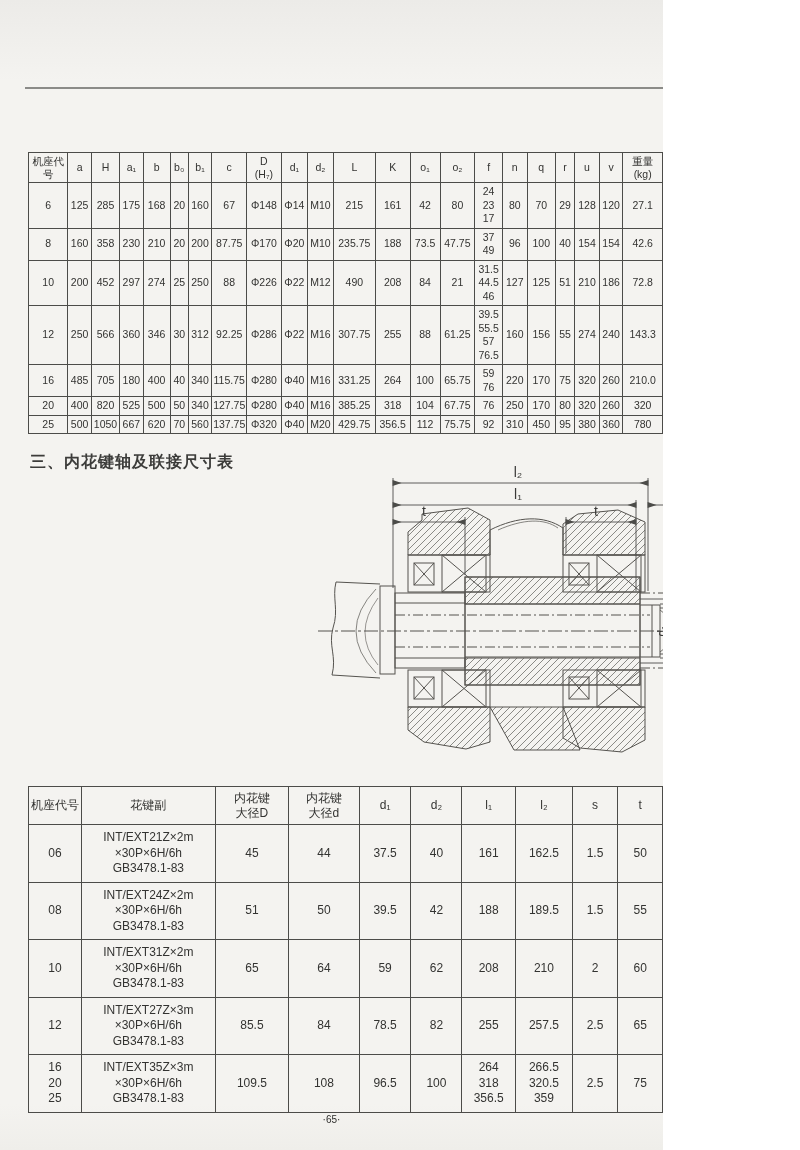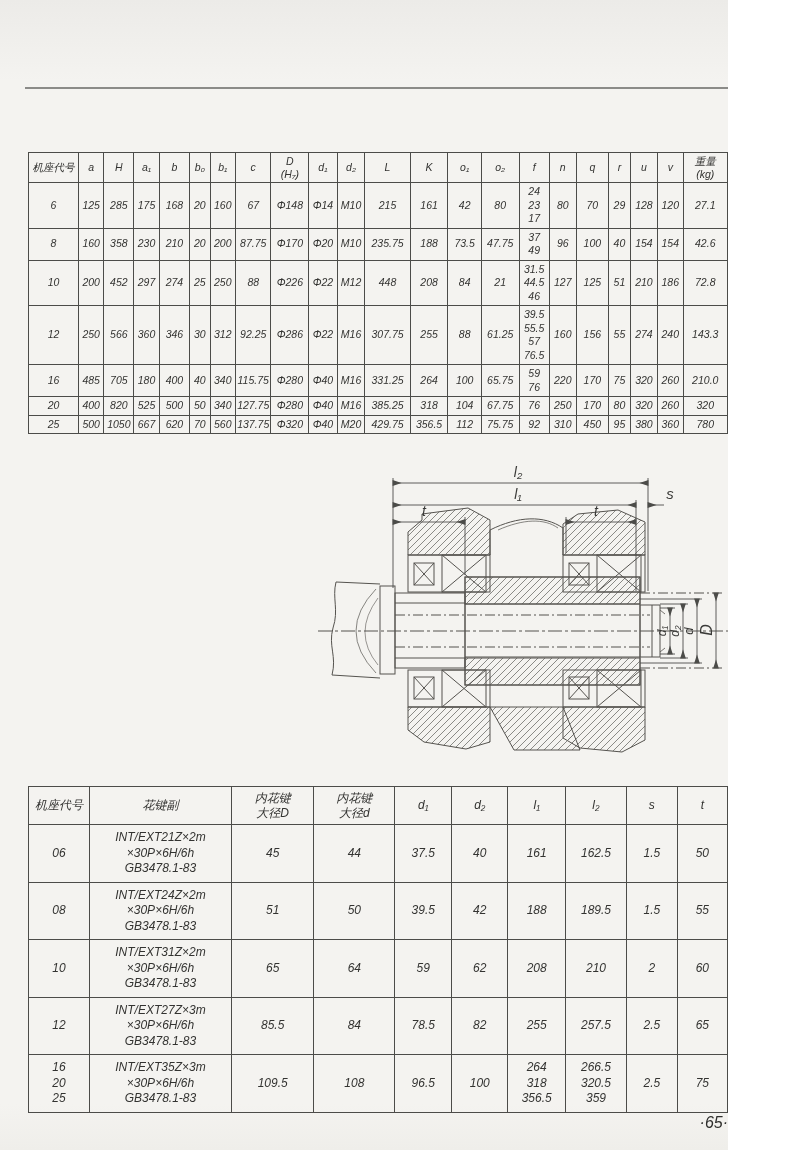--- a/index.html
+++ b/index.html
@@ -1,43 +1,42 @@
 <!DOCTYPE html>
 <html><head>
 <meta charset="utf-8">
 <style>
   html,body{margin:0;padding:0;}
   .page{
-    position:relative; width:728px; height:1150px; overflow:hidden;
+    position:relative; width:663px; height:1150px; overflow:hidden;
     background:linear-gradient(180deg,#ecebe8 0%,#f4f3f0 7%,#f4f3f0 96%,#efeeea 100%);
     font-family:"Liberation Sans","DejaVu Sans",sans-serif;
     color:#2e2e2c;
-    font-style:italic;
   }
   .top-rule{position:absolute;left:25px;top:87px;width:752px;height:2px;background:#8b8b88;}
   .spec-table{border-collapse:collapse;table-layout:fixed;background:transparent;}
   .spec-table th,.spec-table td{
     border:1px solid #4c4c49; text-align:center; vertical-align:middle;
     font-weight:normal; white-space:pre-line; padding:2px 0; color:#333331;
   }
   #table1-wrap{position:absolute;left:28px;top:152px;}
   #table1{font-size:10.5px;line-height:13.5px;}
   #table1 th{font-size:10.5px;line-height:12.5px;}
   #table2-wrap{position:absolute;left:28px;top:786px;}
   #table2{font-size:12px;line-height:15.5px;}
   #table2 th{font-size:12px;line-height:14.5px;padding:4px 0;}
   #table2 td{padding:5px 4px;}
   .section-title{
     position:absolute;left:30px;top:452px;
     font-size:16px;font-weight:bold;color:#3c3c3a;letter-spacing:1px;
   }
   .diagram{position:absolute;left:318px;top:458px;}
   .page-number{
-    position:absolute;left:0;top:1114px;width:100%;text-align:right;
-    font-size:16px;color:#55555';color:#555553;letter-spacing:2px;
+    position:absolute;left:0;top:1114px;width:100%;text-align:center;
+    font-size:10px;color:#55555';color:#555553;letter-spacing:2px;
   }
   .scan-speck{position:absolute;left:741px;top:231px;width:4px;height:4px;border-radius:50%;
     background:#b06a3a;opacity:.75;}
 </style>
 </head>
 <body>
 
 <div class="page">
 
   <div class="top-rule"></div>
@@ -153,21 +152,21 @@
             <td>200</td>
             <td>452</td>
             <td>297</td>
             <td>274</td>
             <td>25</td>
             <td>250</td>
             <td>88</td>
             <td>Φ226</td>
             <td>Φ22</td>
             <td>M12</td>
-            <td>448</td>
+            <td>490</td>
             <td>208</td>
             <td>84</td>
             <td>21</td>
             <td>31.5
 44.5
 46</td>
             <td>127</td>
             <td>125</td>
             <td>51</td>
             <td>210</td>
@@ -271,20 +270,21 @@
             <td>450</td>
             <td>95</td>
             <td>380</td>
             <td>360</td>
             <td>780</td>
           </tr>
         </tbody>
       </table>
   </div>
 
+  <div class="section-title">三、内花键轴及联接尺寸表</div>
 
   <svg class="diagram" width="470" height="308" viewBox="0 0 470 308">
     <defs>
       <pattern id="hatch" patternUnits="userSpaceOnUse" width="7" height="7">
         <line x1="0" y1="7" x2="7" y2="0" stroke="#6e6e6b" stroke-width="0.8"></line>
       </pattern>
       <marker id="arr" markerWidth="12" markerHeight="10" refX="10.5" refY="5" orient="auto-start-reverse">
         <path d="M1,5 L11,1.8 L11,8.2 Z" fill="#4c4c49"></path>
       </marker>
     </defs>

